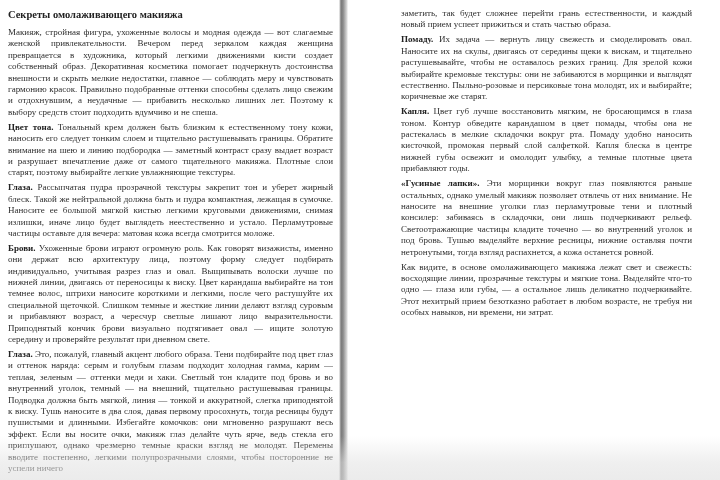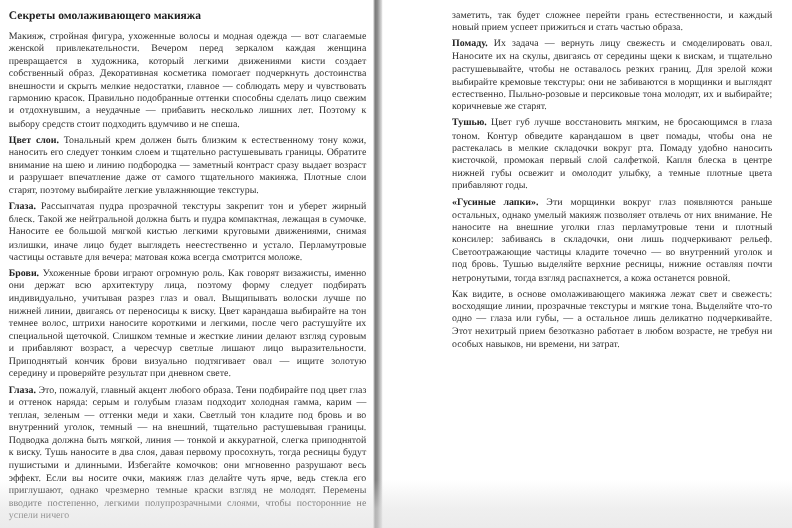--- a/index.html
+++ b/index.html
@@ -6,21 +6,21 @@
   .stage{
     position:relative;width:720px;height:480px;overflow:hidden;
     background:#ffffff;
     font-family:"Liberation Serif", serif;
     color:#2e2e2e;
     padding-left:41px;
   }
   
   .col{position:absolute;top:8px;}
   .col-left{left:8px;width:325px;}
-  .col-right{left:401px;width:291px;margin-left:10px;}
+  .col-right{left:401px;width:291px;}
   .doc-title{
     font-size:10.5px;line-height:13px;font-weight:bold;
     margin:0 0 6px 0;color:#222;
   }
   .paras p{
     font-size:9px;line-height:11.4px;margin:0 0 3.5px 0;
     text-align:justify;color:#2e2e2e;
     -webkit-hyphens:auto;hyphens:auto;
   }
   .paras p b{font-weight:bold;color:#222;}
@@ -42,33 +42,33 @@
 </style>
 </head>
 <body>
 
 <div class="stage">
 
   <section class="col col-left">
     <h1 class="doc-title">Секреты омолаживающего макияжа</h1>
     <div class="paras">
         <p>Макияж, стройная фигура, ухоженные волосы и модная одежда — вот слагаемые женской привлекательности. Вечером перед зеркалом каждая женщина превращается в художника, который легкими движениями кисти создает собственный образ. Декоративная косметика помогает подчеркнуть достоинства внешности и скрыть мелкие недостатки, главное — соблюдать меру и чувствовать гармонию красок. Правильно подобранные оттенки способны сделать лицо свежим и отдохнувшим, а неудачные — прибавить несколько лишних лет. Поэтому к выбору средств стоит подходить вдумчиво и не спеша.</p>
-        <p><b>Цвет слои. </b>Тональный крем должен быть близким к естественному тону кожи, наносить его следует тонким слоем и тщательно растушевывать границы. Обратите внимание на шею и линию подбородка — заметный контраст сразу выдает возраст и разрушает впечатление даже от самого тщательного макияжа. Плотные слои старят, поэтому выбирайте легкие увлажняющие текстуры.</p>
+        <p><b>Цвет тона. </b>Тональный крем должен быть близким к естественному тону кожи, наносить его следует тонким слоем и тщательно растушевывать границы. Обратите внимание на шею и линию подбородка — заметный контраст сразу выдает возраст и разрушает впечатление даже от самого тщательного макияжа. Плотные слои старят, поэтому выбирайте легкие увлажняющие текстуры.</p>
         <p><b>Глаза. </b>Рассыпчатая пудра прозрачной текстуры закрепит тон и уберет жирный блеск. Такой же нейтральной должна быть и пудра компактная, лежащая в сумочке. Наносите ее большой мягкой кистью легкими круговыми движениями, снимая излишки, иначе лицо будет выглядеть неестественно и устало. Перламутровые частицы оставьте для вечера: матовая кожа всегда смотрится моложе.</p>
         <p><b>Брови. </b>Ухоженные брови играют огромную роль. Как говорят визажисты, именно они держат всю архитектуру лица, поэтому форму следует подбирать индивидуально, учитывая разрез глаз и овал. Выщипывать волоски лучше по нижней линии, двигаясь от переносицы к виску. Цвет карандаша выбирайте на тон темнее волос, штрихи наносите короткими и легкими, после чего растушуйте их специальной щеточкой. Слишком темные и жесткие линии делают взгляд суровым и прибавляют возраст, а чересчур светлые лишают лицо выразительности. Приподнятый кончик брови визуально подтягивает овал — ищите золотую середину и проверяйте результат при дневном свете.</p>
         <p><b>Глаза. </b>Это, пожалуй, главный акцент любого образа. Тени подбирайте под цвет глаз и оттенок наряда: серым и голубым глазам подходит холодная гамма, карим — теплая, зеленым — оттенки меди и хаки. Светлый тон кладите под бровь и во внутренний уголок, темный — на внешний, тщательно растушевывая границы. Подводка должна быть мягкой, линия — тонкой и аккуратной, слегка приподнятой к виску. Тушь наносите в два слоя, давая первому просохнуть, тогда ресницы будут пушистыми и длинными. Избегайте комочков: они мгновенно разрушают весь эффект. Если вы носите очки, макияж глаз делайте чуть ярче, ведь стекла его приглушают, однако чрезмерно темные краски взгляд не молодят. Перемены вводите постепенно, легкими полупрозрачными слоями, чтобы посторонние не успели ничего</p>
       </div>
   </section>
 
   <div class="divider"></div>
 
   <section class="col col-right">
     <div class="paras">
         <p>заметить, так будет сложнее перейти грань естественности, и каждый новый прием успеет прижиться и стать частью образа.</p>
         <p><b>Помаду. </b>Их задача — вернуть лицу свежесть и смоделировать овал. Наносите их на скулы, двигаясь от середины щеки к вискам, и тщательно растушевывайте, чтобы не оставалось резких границ. Для зрелой кожи выбирайте кремовые текстуры: они не забиваются в морщинки и выглядят естественно. Пыльно-розовые и персиковые тона молодят, их и выбирайте; коричневые же старят.</p>
-        <p><b>Тушью. </b>Цвет губ лучше восстановить мягким, не бросающимся в глаза тоном. Контур обведите карандашом в цвет помады, чтобы она не растекалась в мелкие складочки вокруг рта. Помаду удобно наносить кисточкой, промокая первый слой салфеткой. Капля блеска в центре нижней губы освежит и омолодит улыбку, а темные плотные цвета прибавляют годы.</p>
+        <p><b>Капля. </b>Цвет губ лучше восстановить мягким, не бросающимся в глаза тоном. Контур обведите карандашом в цвет помады, чтобы она не растекалась в мелкие складочки вокруг рта. Помаду удобно наносить кисточкой, промокая первый слой салфеткой. Капля блеска в центре нижней губы освежит и омолодит улыбку, а темные плотные цвета прибавляют годы.</p>
         <p><b>«Гусиные лапки». </b>Эти морщинки вокруг глаз появляются раньше остальных, однако умелый макияж позволяет отвлечь от них внимание. Не наносите на внешние уголки глаз перламутровые тени и плотный консилер: забиваясь в складочки, они лишь подчеркивают рельеф. Светоотражающие частицы кладите точечно — во внутренний уголок и под бровь. Тушью выделяйте верхние ресницы, нижние оставляя почти нетронутыми, тогда взгляд распахнется, а кожа останется ровной.</p>
         <p>Как видите, в основе омолаживающего макияжа лежат свет и свежесть: восходящие линии, прозрачные текстуры и мягкие тона. Выделяйте что-то одно — глаза или губы, — а остальное лишь деликатно подчеркивайте. Этот нехитрый прием безотказно работает в любом возрасте, не требуя ни особых навыков, ни времени, ни затрат.</p>
       </div>
   </section>
 
   <div class="bottom-shade"></div>
 </div>
 
 </body></html>

